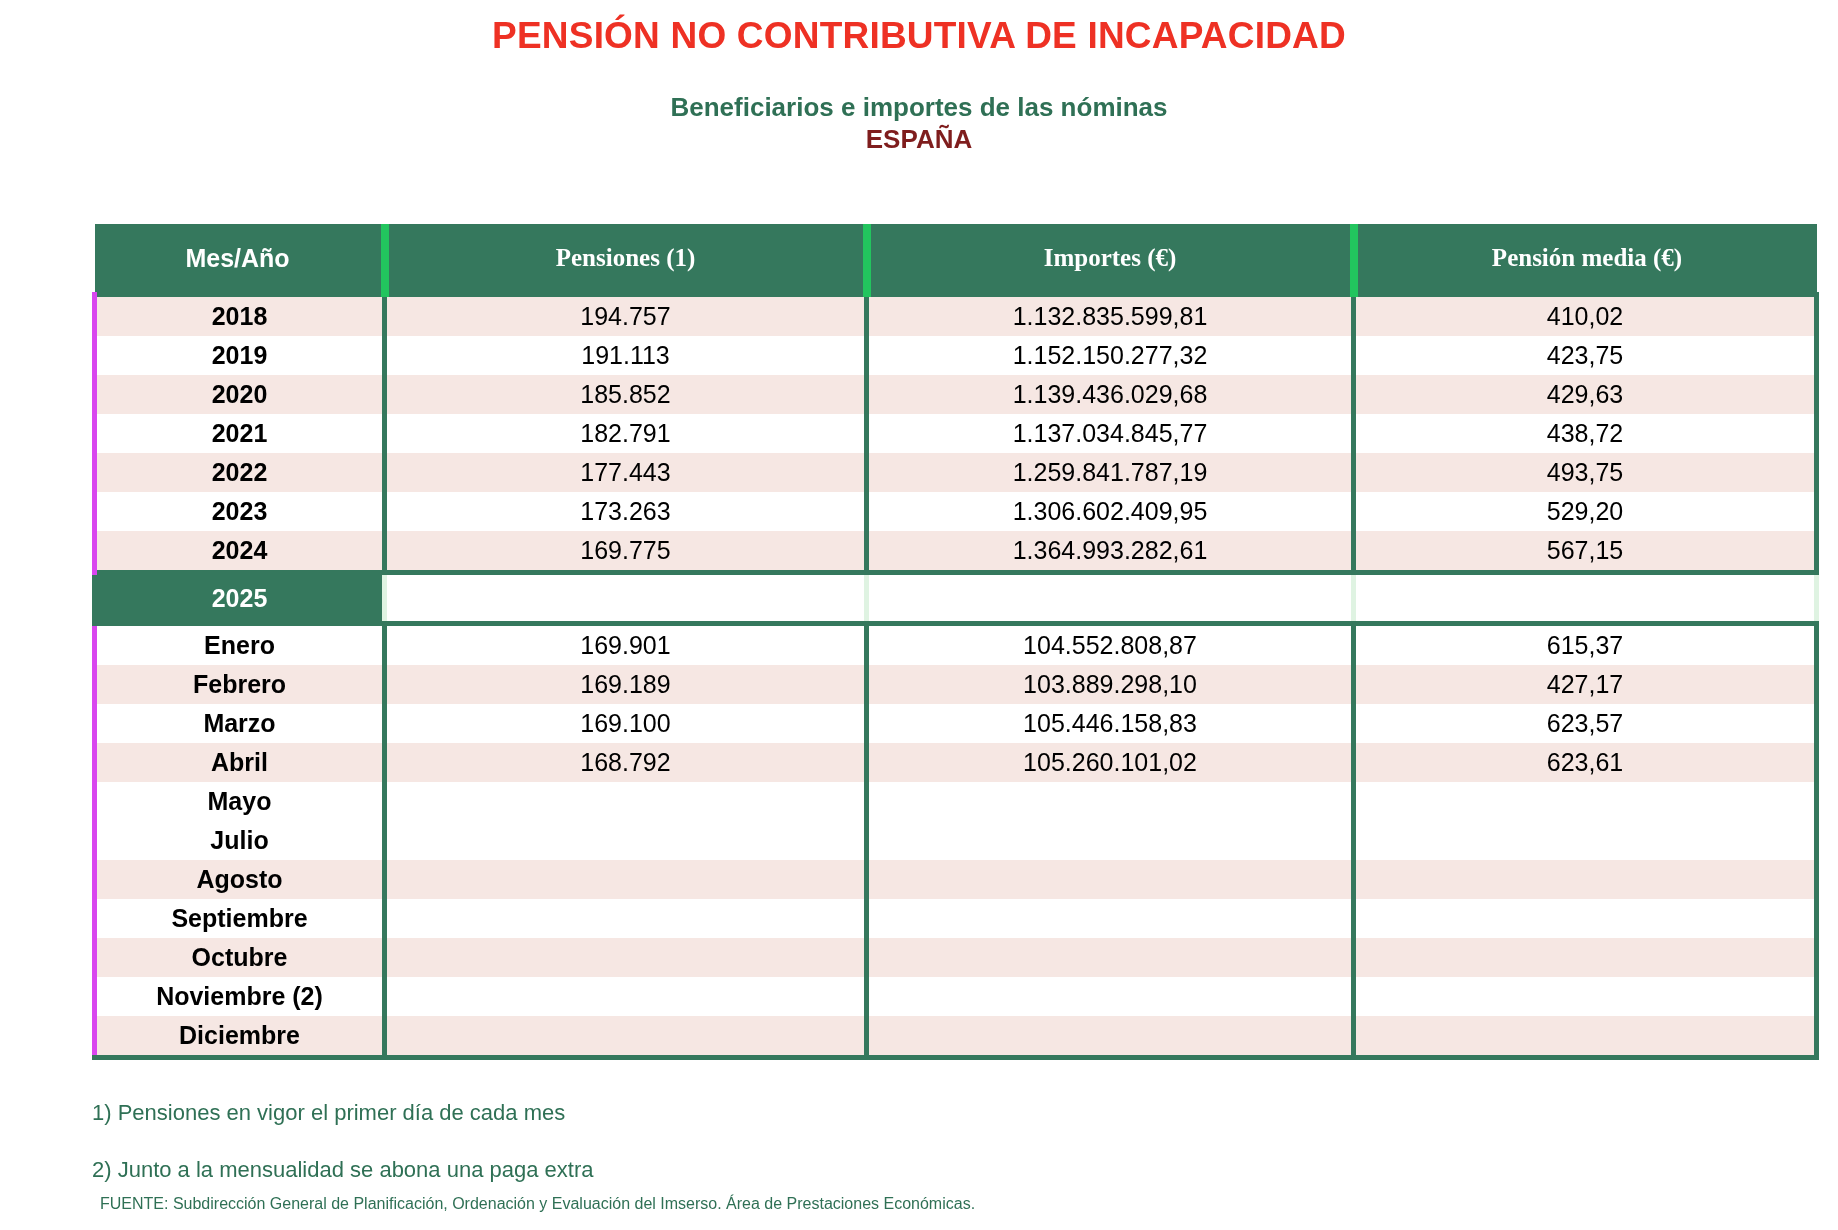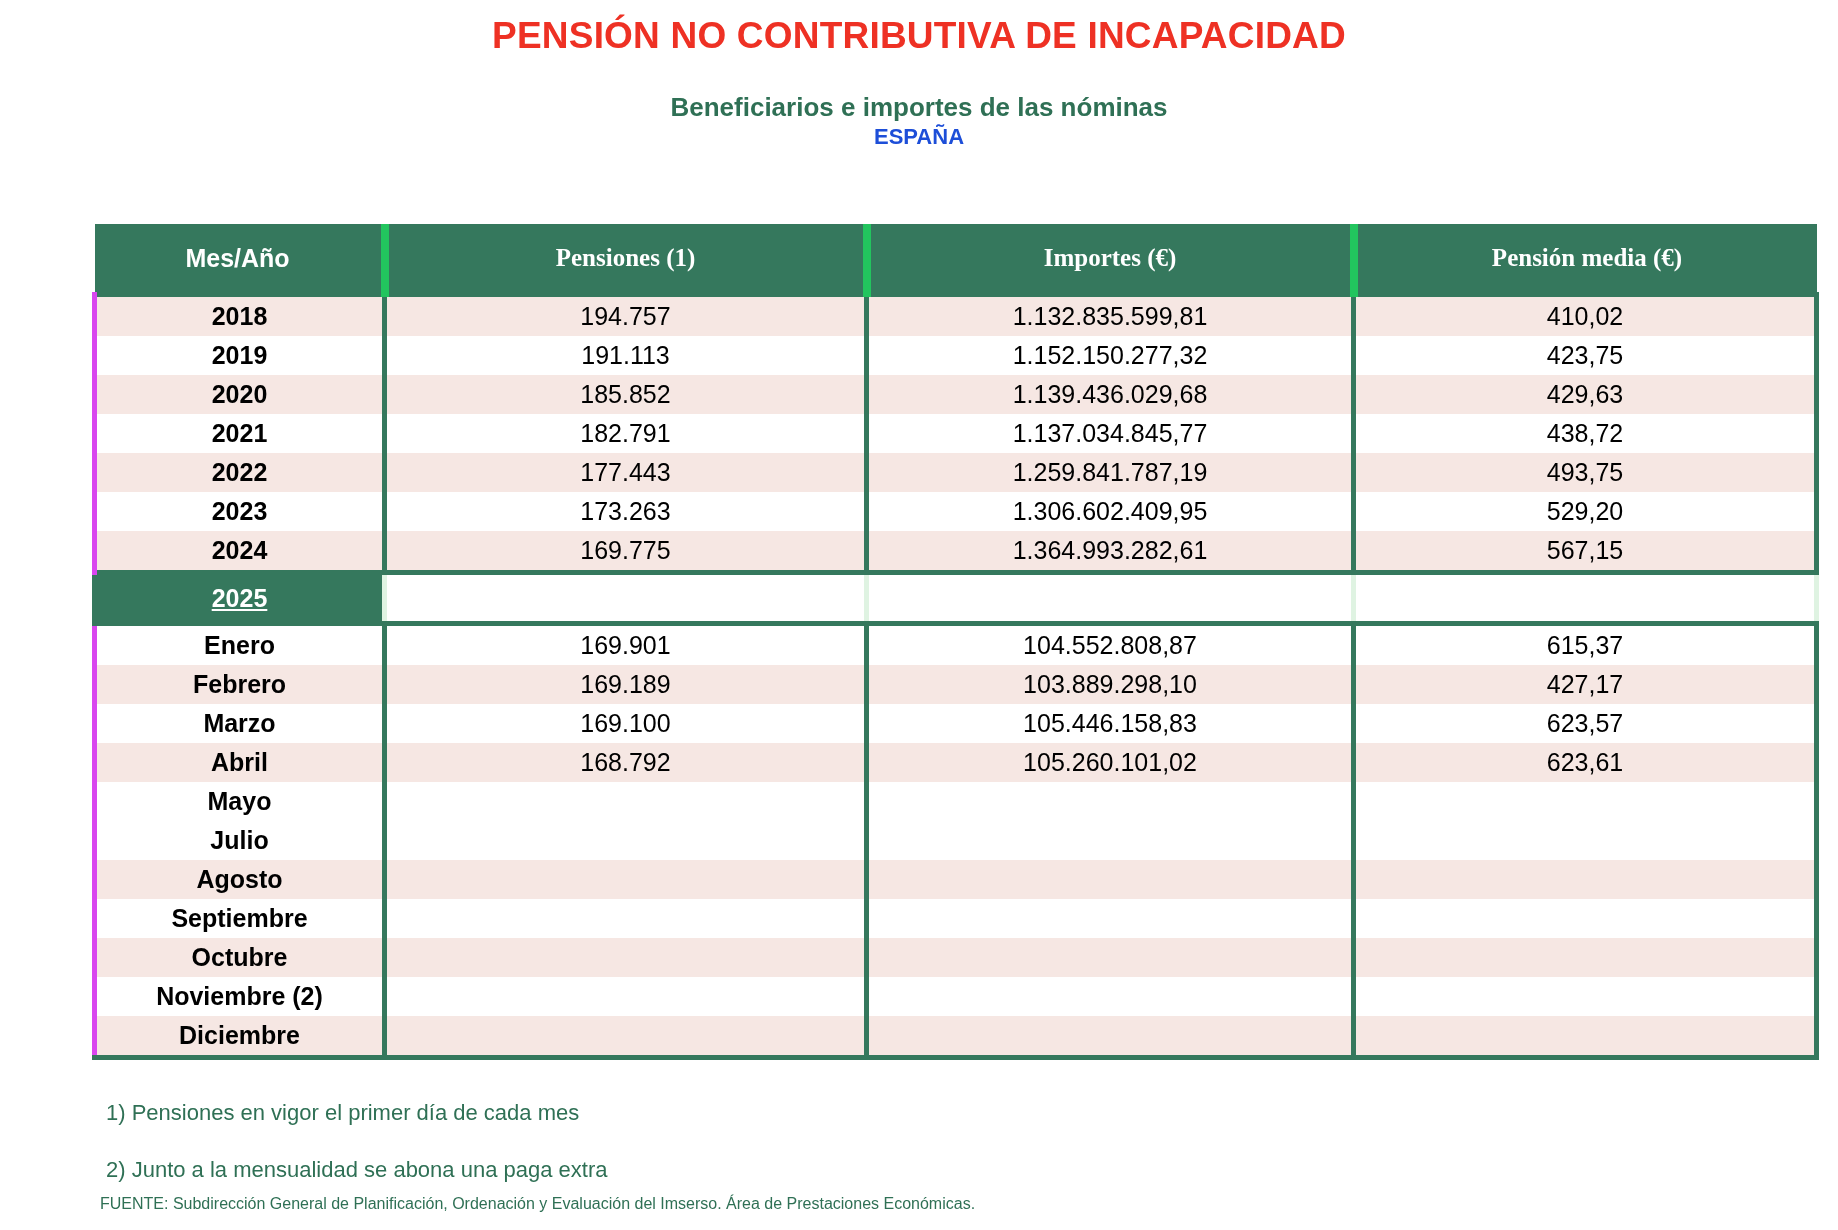--- a/index.html
+++ b/index.html
@@ -30,22 +30,22 @@
     margin: 0 0 34px 0;
   }
   .subtitle-1 {
     color: #2F7055;
     font-size: 26px;
     font-weight: bold;
     line-height: 1.25;
     margin: 0;
   }
   .subtitle-2 {
-    color: #1d4ed8;
-    font-size: 22px;
+    color: #7f1d1d;
+    font-size: 26px;
     font-weight: bold;
     line-height: 1.25;
     margin: 0;
   }
 
   
   .table-wrap {
     position: absolute;
     left: 92px;
     top: 224px;
@@ -114,39 +114,38 @@
     background: #ffffff;
     border-top: 5px solid #35785D;
     border-bottom: 5px solid #35785D;
   }
   tr.year-sep td.col-mes {
     background: #35785D;
     color: #ffffff;
     font-weight: bold;
     font-size: 25px;
     border-left: 5px solid #35785D;
-    text-decoration: underline;
   }
   tr.year-sep td.divider {
     border-left: 5px solid #DFF3E2;
   }
   tr.year-sep td:last-child { border-right: 5px solid #DFF3E2; }
 
   
   .footnotes {
     position: absolute;
     left: 92px;
     top: 1102px;
     width: 1500px;
   }
   .footnote {
     color: #2F7055;
     font-size: 22px;
     line-height: 1.0;
-    margin: 0 0 35px 14px;
+    margin: 0 0 35px 0;
   }
   .source-line {
     position: absolute;
     left: 100px;
     top: 1196px;
     color: #2F7055;
     font-size: 16px;
     line-height: 1.0;
     margin: 0;
   }

